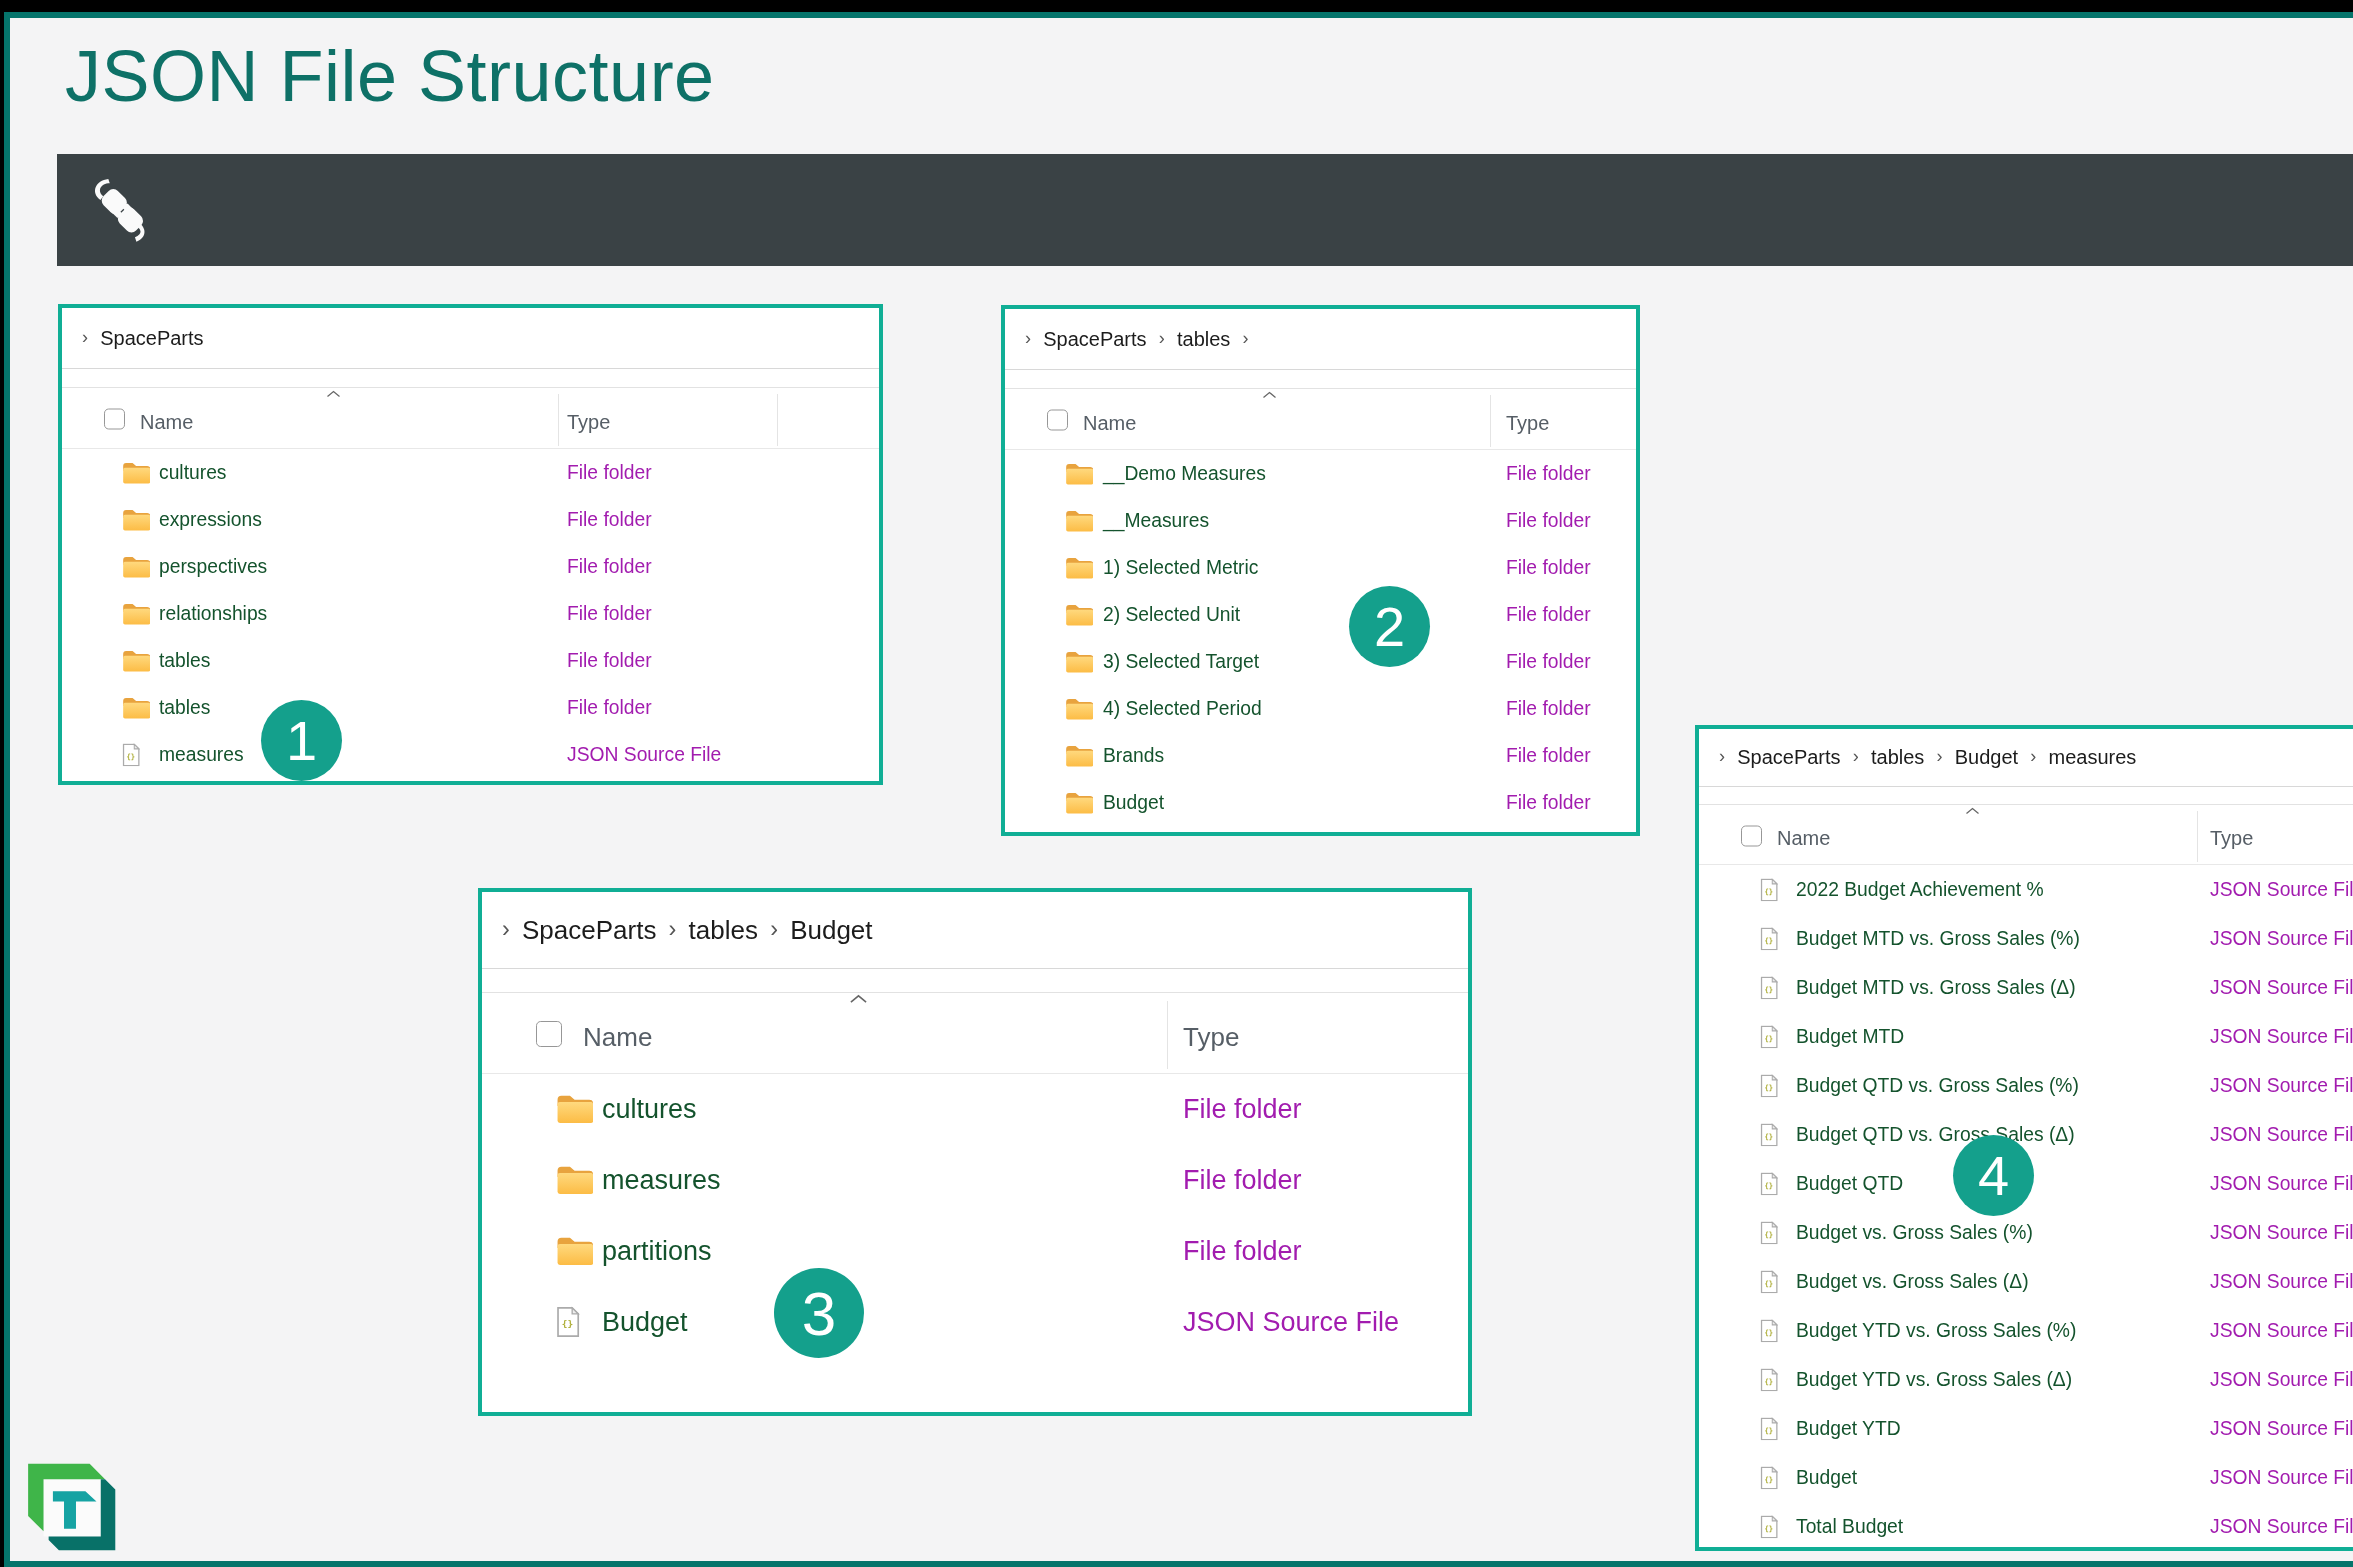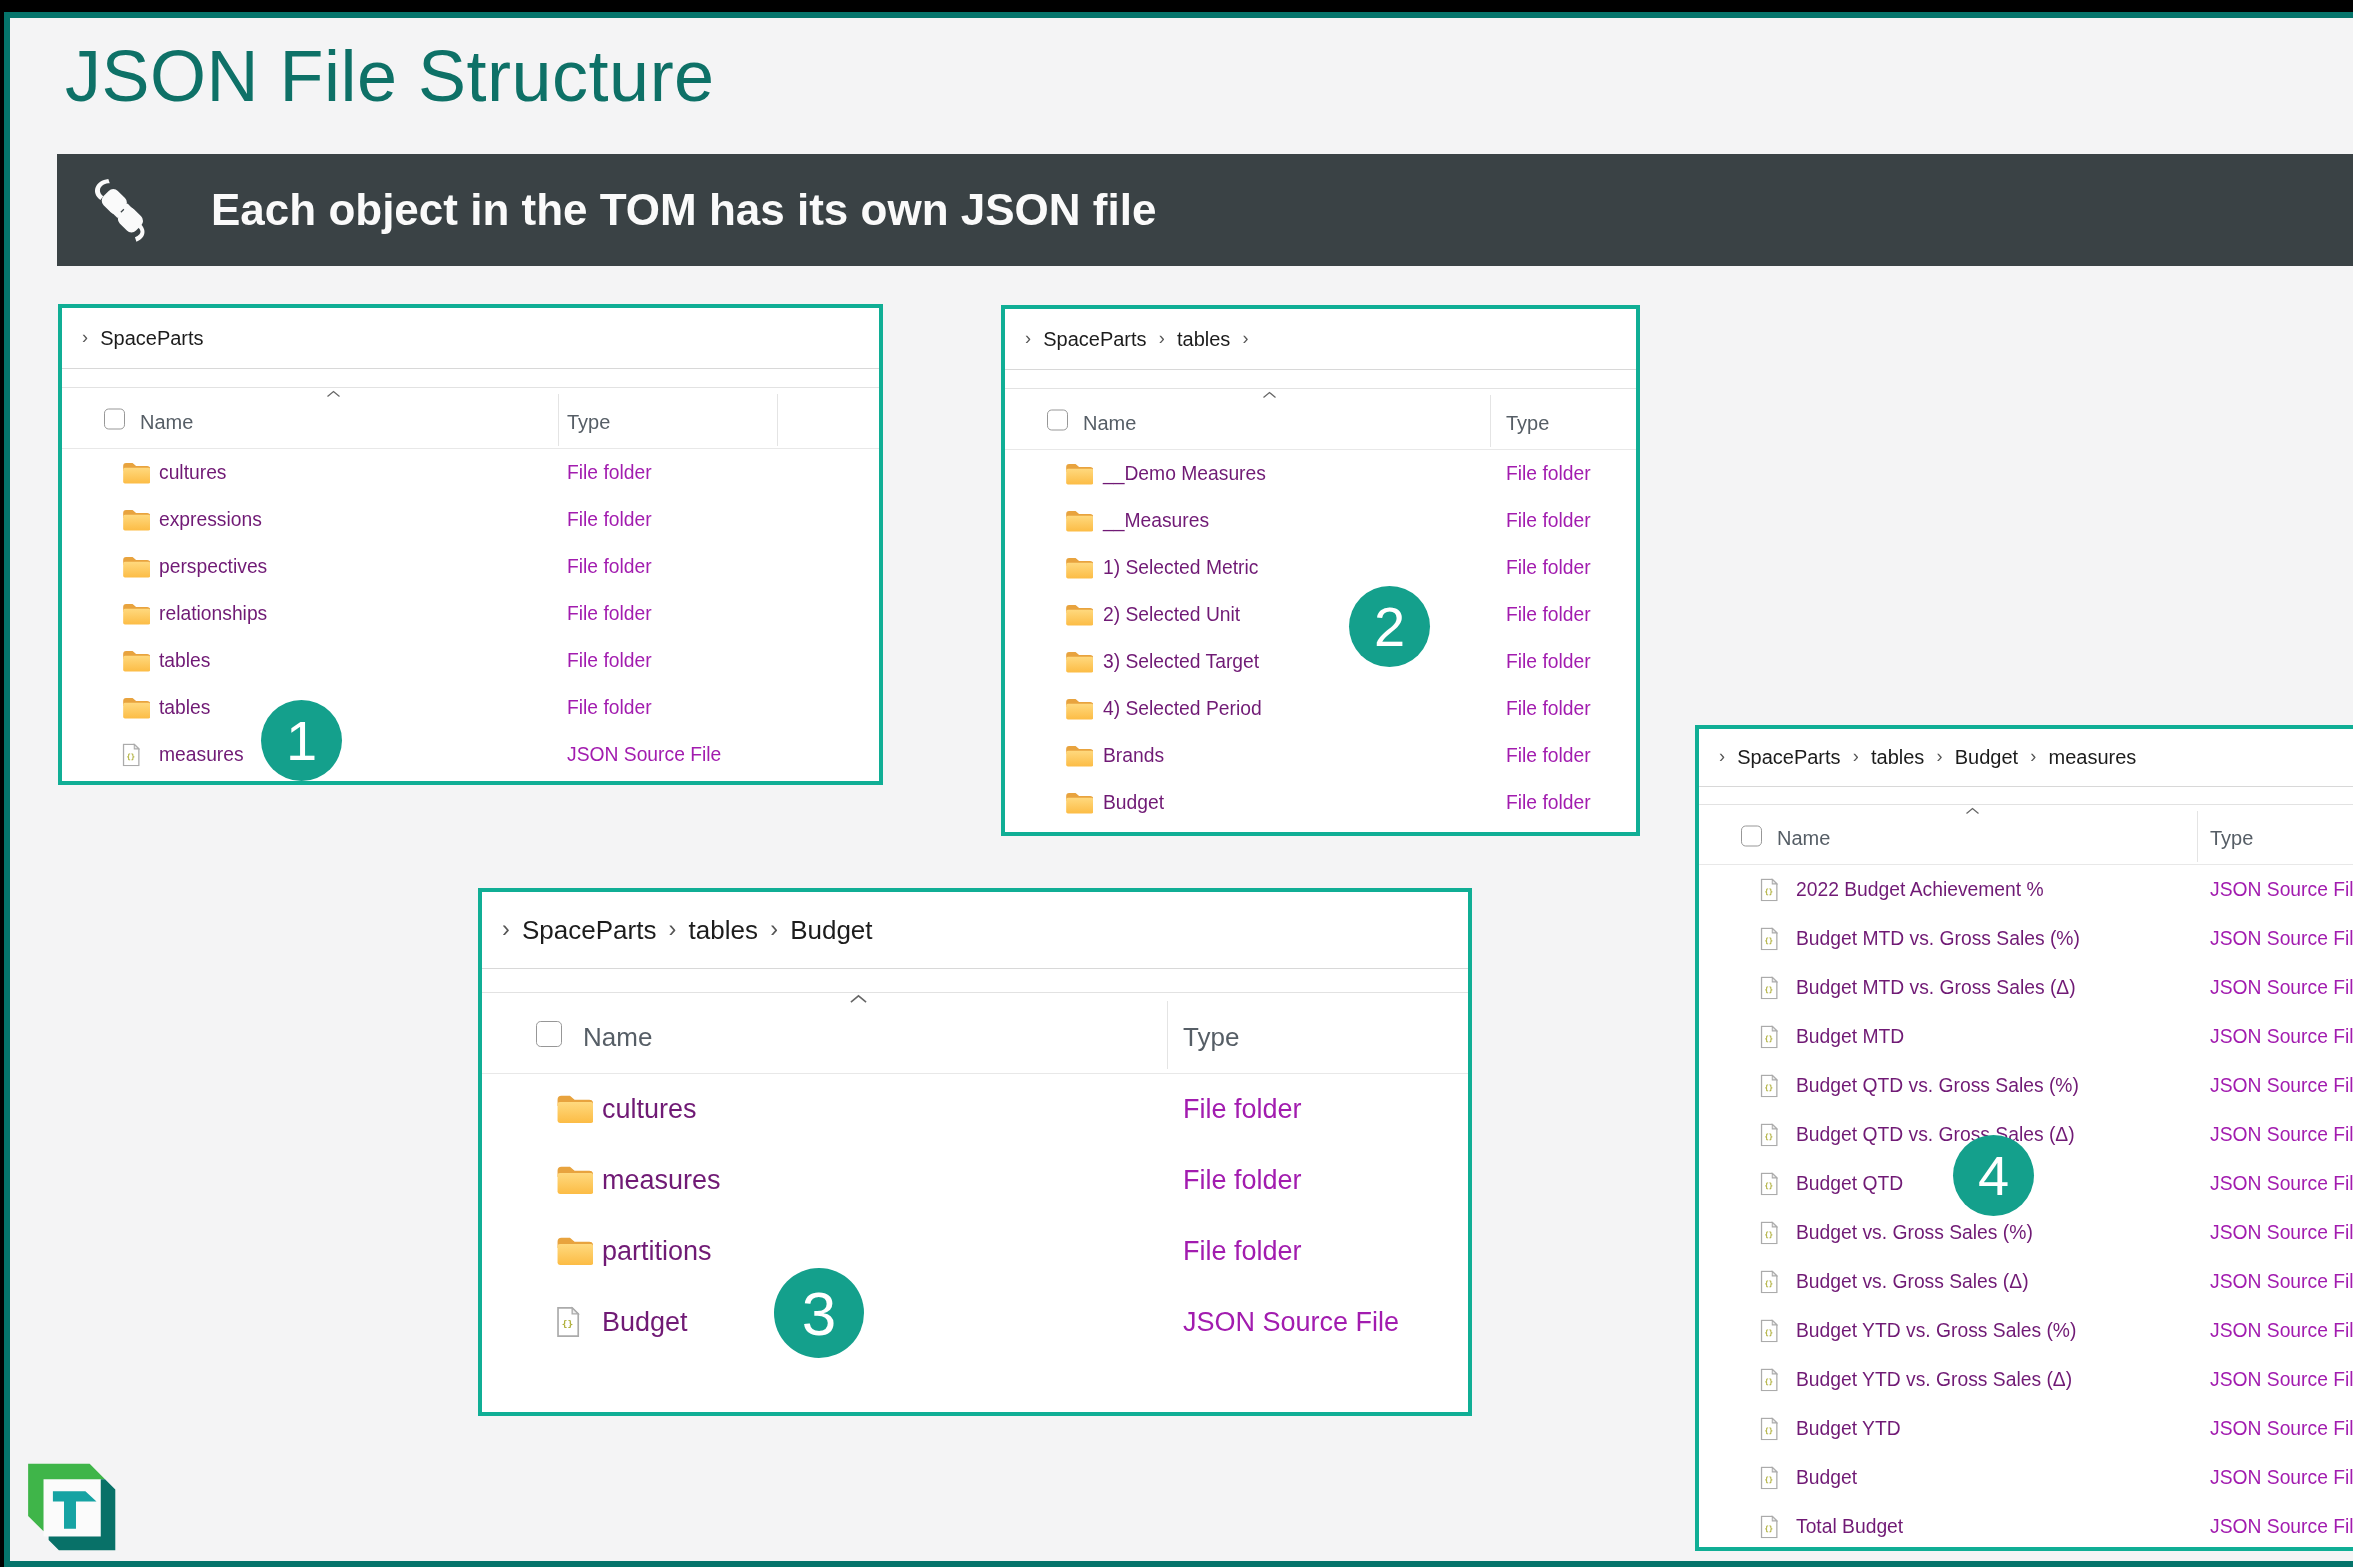--- a/index.html
+++ b/index.html
@@ -27,21 +27,21 @@
   .car{position:absolute;left:var(--carx);top:1.9px;width:var(--carw);}
   .car svg{width:100%;display:block;}
   .hname{position:absolute;left:var(--hnx);top:56%;transform:translateY(-50%);}
   .htype{position:absolute;left:var(--tx);top:56%;transform:translateY(-50%);}
   .vsep{position:absolute;top:10%;bottom:4%;width:0.9px;background:#E4E4E4;}
   .rows{position:relative;}
   .row{position:relative;height:var(--rh);}
   .ric{position:absolute;left:var(--icx);top:50%;transform:translateY(-50%);height:var(--ih);display:flex;align-items:center;}
   .ric svg{height:100%;width:auto;display:block;}
   .rname{position:absolute;left:var(--nx);top:50%;transform:translateY(-50%);
-         font-size:var(--fs);color:#701a75;white-space:nowrap;}
+         font-size:var(--fs);color:#14532d;white-space:nowrap;}
   .rtype{position:absolute;left:var(--tx);top:50%;transform:translateY(-50%);
          font-size:var(--fs);color:#a21caf;white-space:nowrap;}
 
   .badge{position:absolute;width:81px;height:81px;border-radius:50%;background:#14A08C;
          color:#FFF;display:flex;align-items:center;justify-content:center;font-size:56px;}
   .badge.big{width:90px;height:90px;font-size:62px;}
   .logo{position:absolute;left:22.6px;top:1457px;width:94px;}
 </style>
 </head>
 <body>
@@ -69,21 +69,20 @@
         <rect x="13" y="4" width="16" height="6" rx="2"></rect>
       </g>
       <g transform="translate(61,63) rotate(225)">
         <rect x="-17" y="-14" width="32" height="28" rx="9"></rect>
         <rect x="13" y="-11" width="16" height="6" rx="2"></rect>
         <rect x="13" y="4" width="16" height="6" rx="2"></rect>
       </g>
       <path d="M70,66 C84,72 86,88 70,94 l-2,-6 C79,84 78,76 67,71 Z"></path>
     </g>
   </svg>
-  <span class="btxt">Each object in the TOM has its own JSON file</span>
 </div>
 
 <section class="panel" style="left:58px;top:304px;width:825px;height:481px;
          --bh:60px;--sh:18px;--hh:60px;--rh:47px;--fs:19.3px;--bfs:20px;--hfs:20px;
          --icx:60px;--nx:97px;--tx:505px;--cbx:42px;--cbs:21px;--hnx:78px;
          --carx:264px;--carw:15px;--ih:23.5px;">
   <div class="crumbs">
       <span class="bchev">›</span>
       <span class="bitem">SpaceParts</span>
     </div>

